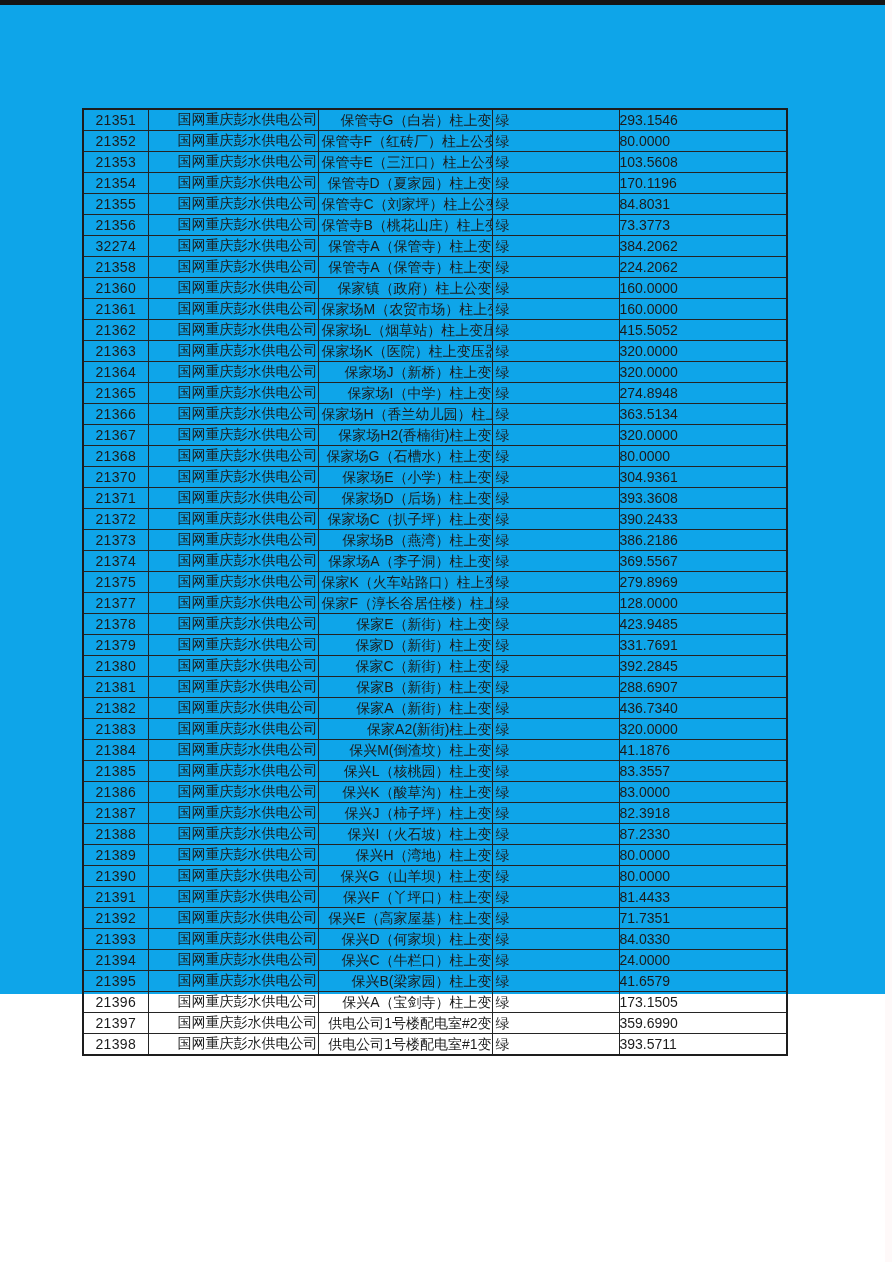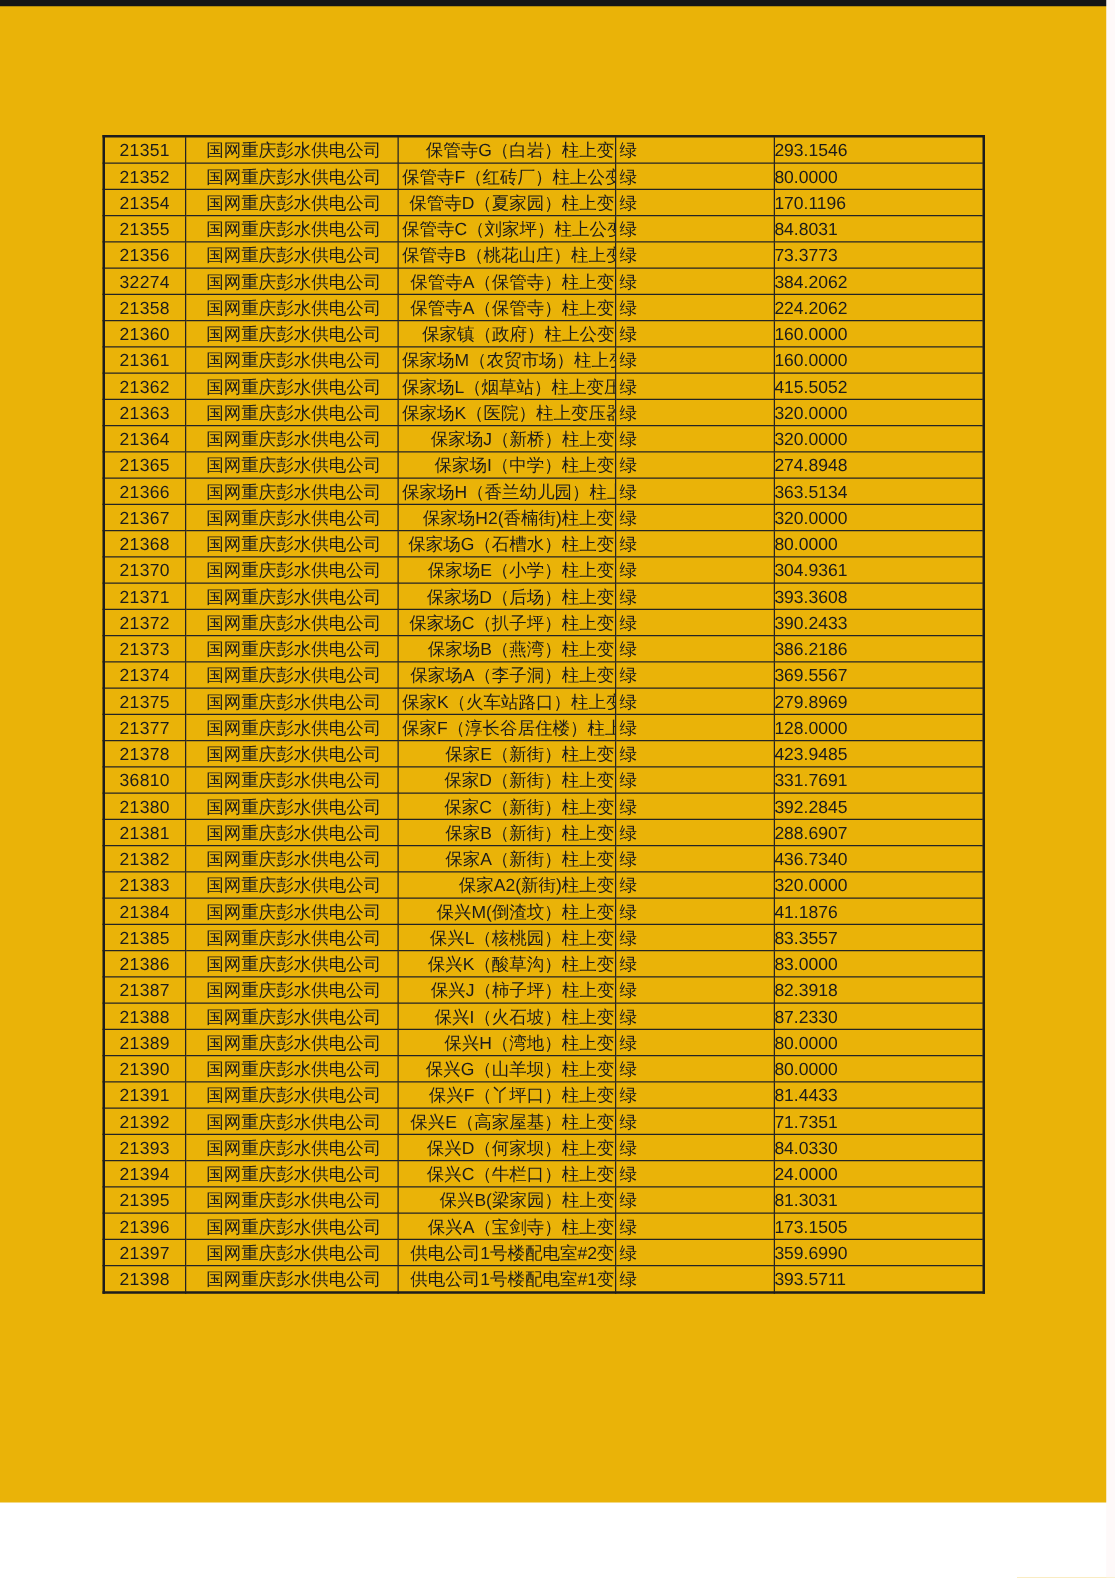--- a/index.html
+++ b/index.html
@@ -7,22 +7,22 @@
     width: 892px;
     height: 1262px;
     background: #ffffff;
     font-family: "Liberation Sans", "DejaVu Sans", sans-serif;
     color: #1b1b1b;
     overflow: hidden;
   }
   .page {
     position: relative;
     width: 892px;
-    height: 1202px;
-    background: #eab308;
+    height: 994px;
+    background: #0ea5e9;
     padding-left: 12px;
   }
   .top-rule {
     position: absolute;
     left: 0;
     top: 0;
     width: 892px;
     height: 5px;
     background: #151515;
   }
@@ -39,21 +39,21 @@
     border: 1px solid #242424;
     height: 20.6px;
     font-size: 14px;
     line-height: 20px;
     white-space: nowrap;
     overflow: hidden;
     vertical-align: middle;
     color: #1b1b1b;
   }
   td.c-id     { text-align: center; letter-spacing: 0.3px; }
-  td.c-company{ text-align: center; padding-left: 4px; }
+  td.c-company{ text-align: right; padding-left: 4px; font-family: Liberation Serif, serif; }
   td.c-station{ text-align: right; padding-left: 3px; }
   td.c-status { text-align: left; padding-left: 3px; }
   td.c-value  { }
   .edge-tint {
     position: absolute;
     right: 0;
     top: 0;
     width: 7px;
     height: 1262px;
     background: #fef9f9;
@@ -83,20 +83,27 @@
       <td class="c-value">293.1546</td>
     </tr>
         <tr>
       <td class="c-id">21352</td>
       <td class="c-company">国网重庆彭水供电公司</td>
       <td class="c-station">保管寺F（红砖厂）柱上公变</td>
       <td class="c-status">绿</td>
       <td class="c-value">80.0000</td>
     </tr>
         <tr>
+      <td class="c-id">21353</td>
+      <td class="c-company">国网重庆彭水供电公司</td>
+      <td class="c-station">保管寺E（三江口）柱上公变</td>
+      <td class="c-status">绿</td>
+      <td class="c-value">103.5608</td>
+    </tr>
+        <tr>
       <td class="c-id">21354</td>
       <td class="c-company">国网重庆彭水供电公司</td>
       <td class="c-station">保管寺D（夏家园）柱上变</td>
       <td class="c-status">绿</td>
       <td class="c-value">170.1196</td>
     </tr>
         <tr>
       <td class="c-id">21355</td>
       <td class="c-company">国网重庆彭水供电公司</td>
       <td class="c-station">保管寺C（刘家坪）柱上公变</td>
@@ -237,21 +244,21 @@
       <td class="c-value">128.0000</td>
     </tr>
         <tr>
       <td class="c-id">21378</td>
       <td class="c-company">国网重庆彭水供电公司</td>
       <td class="c-station">保家E（新街）柱上变</td>
       <td class="c-status">绿</td>
       <td class="c-value">423.9485</td>
     </tr>
         <tr>
-      <td class="c-id">36810</td>
+      <td class="c-id">21379</td>
       <td class="c-company">国网重庆彭水供电公司</td>
       <td class="c-station">保家D（新街）柱上变</td>
       <td class="c-status">绿</td>
       <td class="c-value">331.7691</td>
     </tr>
         <tr>
       <td class="c-id">21380</td>
       <td class="c-company">国网重庆彭水供电公司</td>
       <td class="c-station">保家C（新街）柱上变</td>
       <td class="c-status">绿</td>
@@ -353,21 +360,21 @@
       <td class="c-company">国网重庆彭水供电公司</td>
       <td class="c-station">保兴C（牛栏口）柱上变</td>
       <td class="c-status">绿</td>
       <td class="c-value">24.0000</td>
     </tr>
         <tr>
       <td class="c-id">21395</td>
       <td class="c-company">国网重庆彭水供电公司</td>
       <td class="c-station">保兴B(梁家园）柱上变</td>
       <td class="c-status">绿</td>
-      <td class="c-value">81.3031</td>
+      <td class="c-value">41.6579</td>
     </tr>
         <tr>
       <td class="c-id">21396</td>
       <td class="c-company">国网重庆彭水供电公司</td>
       <td class="c-station">保兴A（宝剑寺）柱上变</td>
       <td class="c-status">绿</td>
       <td class="c-value">173.1505</td>
     </tr>
         <tr>
       <td class="c-id">21397</td>

